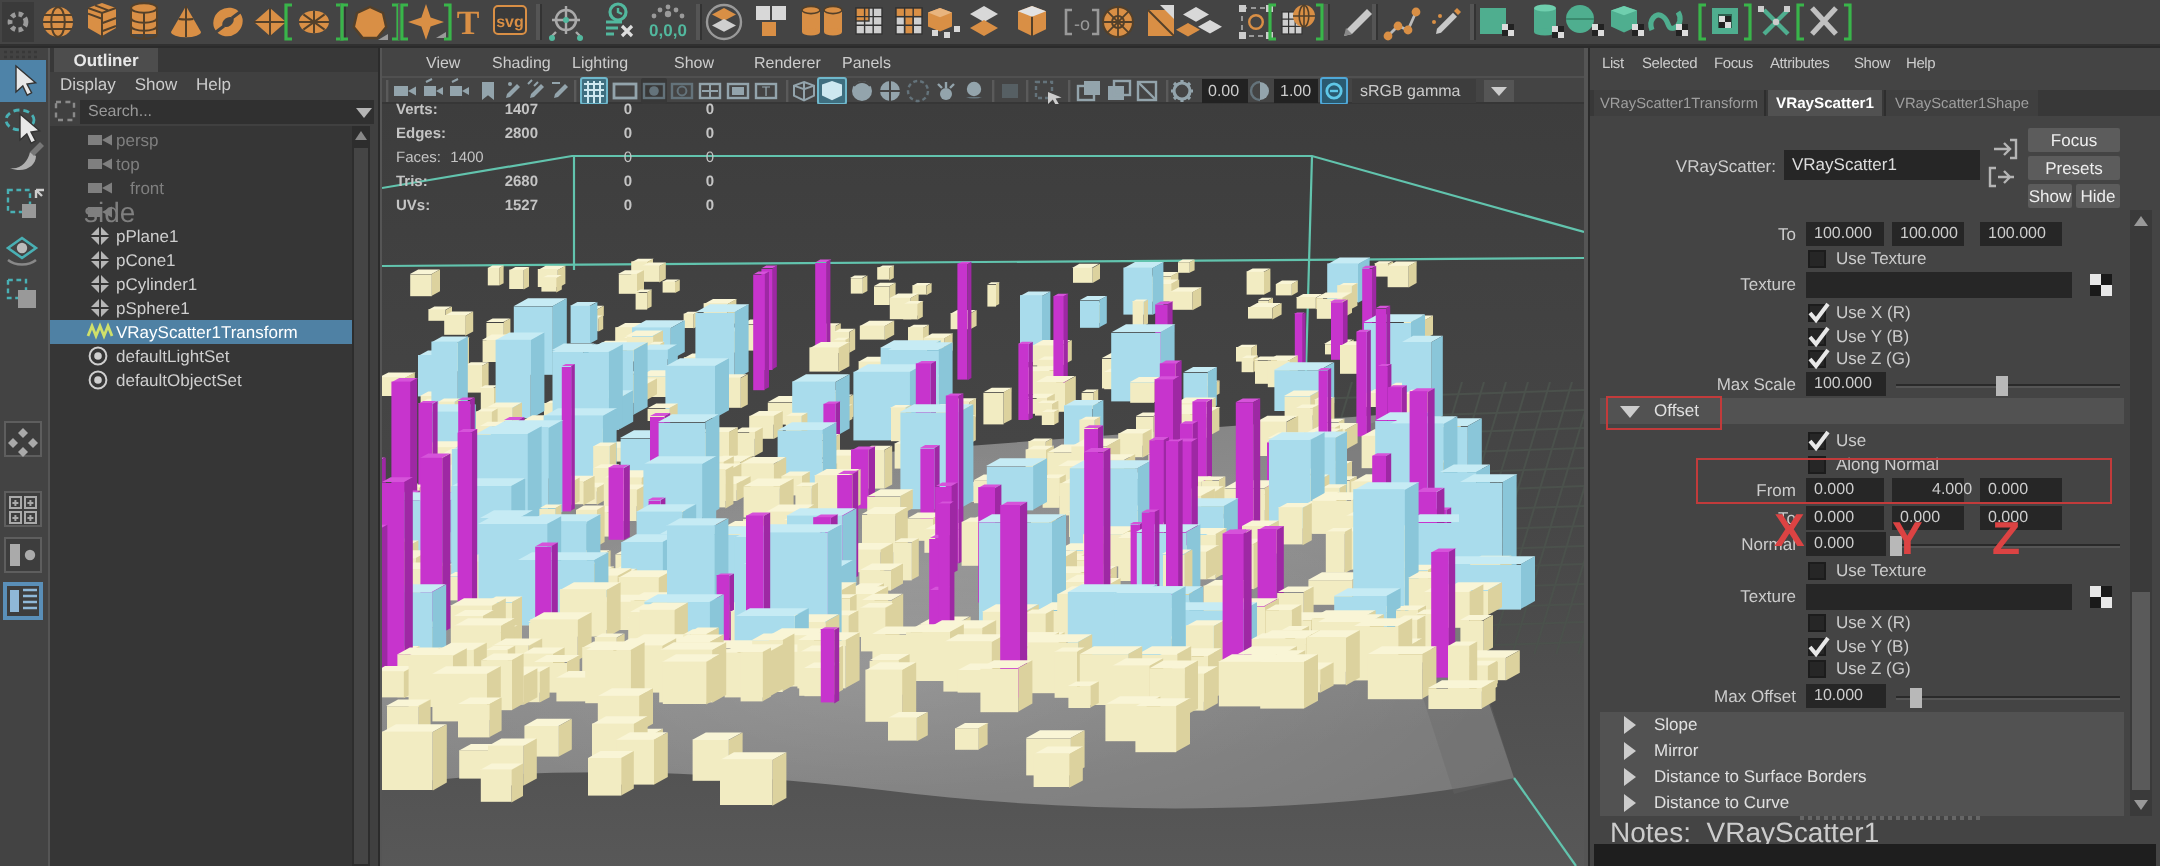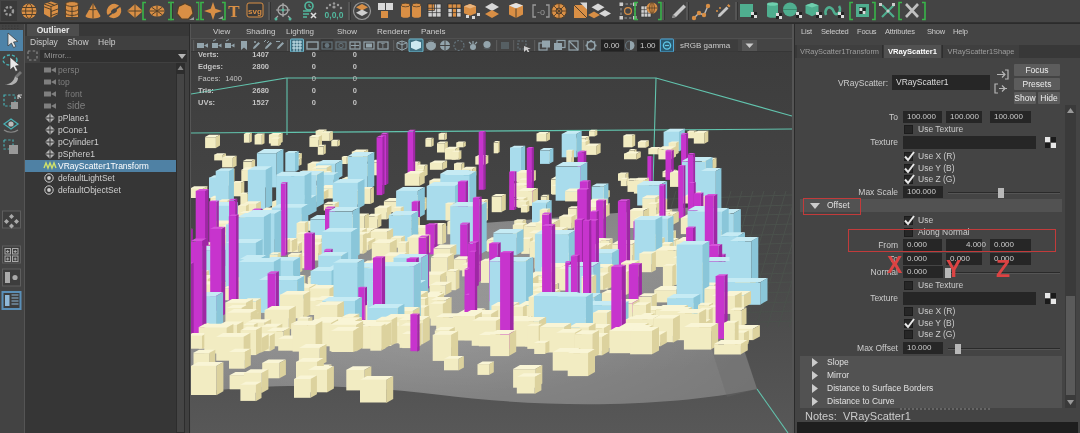--- a/index.html
+++ b/index.html
@@ -246,21 +246,21 @@
 </svg>
   </div>
 <div class="abs" style="left:25px;top:24px;width:164px;height:409px;background:#404040">
 <div class="abs" style="left:0;top:0;width:164px;height:12px;background:#383838"></div>
 <div class="abs" style="left:2px;top:0;width:52px;height:12px;background:#4d4d4d;color:#e8e8e8;font-size:8.5px;font-weight:bold;text-align:center;line-height:12px">Outliner</div>
 <div class="abs txt" style="left:5px;top:12px;height:13px;font-size:8.5px;line-height:13px">Display&nbsp;&nbsp;&nbsp;&nbsp;Show&nbsp;&nbsp;&nbsp;&nbsp;Help</div>
 <div class="abs" style="left:0;top:25px;width:164px;height:14px;background:#404040"></div>
 <svg class="abs" style="left:2px;top:26px" width="12" height="12">
       <rect x="1" y="1" width="9" height="9" fill="none" stroke="#8a8a8a" stroke-width="1.2" stroke-dasharray="2.5 2.2"></rect>
     </svg>
-<div class="abs" style="left:15px;top:26px;width:147px;height:12px;background:#303030;color:#999;font-size:8px;line-height:12px;padding-left:4px">Mirror...</div>
+<div class="abs" style="left:15px;top:26px;width:147px;height:12px;background:#303030;color:#999;font-size:8px;line-height:12px;padding-left:4px">Search...</div>
 <svg class="abs" style="left:151px;top:26px" width="12" height="12">
       <path d="M2,4 l4,5 4,-5 Z" fill="#b5b5b5"></path>
     </svg>
 <div class="abs" style="left:0;top:39px;width:151px;height:370px;background:#363636"></div>
 <div class="abs" style="left:151px;top:39px;width:9px;height:370px;background:#2d2d2d"></div>
 <svg class="abs" style="left:151px;top:39px" width="9" height="10">
       <path d="M1.5,7 l3,-4.5 3,4.5 Z" fill="#888"></path>
     </svg>
 <div class="abs" style="left:152px;top:50px;width:7px;height:358px;background:#454545"></div>
 <svg class="abs" style="left:18px;top:39.5px" width="14" height="12">
@@ -275,21 +275,21 @@
 <div class="abs" style="left:33px;top:51.5px;height:12px;line-height:12.5px;font-size:8.5px;color:#7f7f7f;white-space:nowrap">top</div>
 <svg class="abs" style="left:18px;top:63.5px" width="14" height="12">
       <rect x="1" y="3.5" width="7" height="5" fill="#7f7f7f"></rect>
       <path d="M8,6 l5,-2.8 0,5.6 Z" fill="#7f7f7f"></path>
     </svg>
 <div class="abs" style="left:40px;top:63.5px;height:12px;line-height:12.5px;font-size:8.5px;color:#7f7f7f;white-space:nowrap">front</div>
 <svg class="abs" style="left:18px;top:75.5px" width="14" height="12">
       <rect x="1" y="3.5" width="7" height="5" fill="#7f7f7f"></rect>
       <path d="M8,6 l5,-2.8 0,5.6 Z" fill="#7f7f7f"></path>
     </svg>
-<div class="abs" style="left:42px;top:75.5px;height:12px;line-height:12.5px;font-size:10px;color:#7f7f7f;white-space:nowrap">side</div>
+<div class="abs" style="left:17px;top:75.5px;height:12px;line-height:12.5px;font-size:14px;color:#7f7f7f;white-space:nowrap">side</div>
 <svg class="abs" style="left:18px;top:87.5px" width="14" height="12">
       <path d="M7,1 l5,5 -5,5 -5,-5 Z" fill="#b5b5b5"></path>
       <path d="M7,1 v10 M2,6 h10" stroke="#333" stroke-width="1"></path>
     </svg>
 <div class="abs" style="left:33px;top:87.5px;height:12px;line-height:12.5px;font-size:8.5px;color:#cfcfcf;white-space:nowrap">pPlane1</div>
 <svg class="abs" style="left:18px;top:99.5px" width="14" height="12">
       <path d="M7,1 l5,5 -5,5 -5,-5 Z" fill="#b5b5b5"></path>
       <path d="M7,1 v10 M2,6 h10" stroke="#333" stroke-width="1"></path>
     </svg>
 <div class="abs" style="left:33px;top:99.5px;height:12px;line-height:12.5px;font-size:8.5px;color:#cfcfcf;white-space:nowrap">pCone1</div>
@@ -4219,17 +4219,17 @@
 <svg class="abs" style="left:13px;top:371px" width="14" height="13">
       <path d="M4,2 l6,4.5 -6,4.5 Z" fill="#ccc"></path>
     </svg>
 <div class="abs" style="left:32px;top:371px;height:13px;color:#e0e0e0;font-size:8.5px;line-height:13px;white-space:nowrap">Distance to Curve</div>
 <div class="abs" style="left:8px;top:174px;width:58px;height:17px;border:1.5px solid #c23b3b"></div>
 <div class="abs" style="left:53px;top:205px;width:208px;height:23px;border:1.5px solid #c23b3b"></div>
 <div class="abs" style="left:92px;top:228px;font-size:23px;font-weight:bold;color:#dc4343">X</div>
 <div class="abs" style="left:151px;top:232px;font-size:23px;font-weight:bold;color:#dc4343">Y</div>
 <div class="abs" style="left:201px;top:232px;font-size:23px;font-weight:bold;color:#dc4343">Z</div>
 <div class="abs" style="left:105px;top:384px;width:90px;height:3px;border-top:2px dotted #666"></div>
-<div class="abs" style="left:10px;top:386px;height:12px;color:#ccc;font-size:11px;line-height:12px">Notes:&nbsp; VRayScatter1</div>
+<div class="abs" style="left:10px;top:386px;height:12px;color:#ccc;font-size:14px;line-height:12px">Notes:&nbsp; VRayScatter1</div>
 <div class="abs" style="left:2px;top:398px;width:281px;height:11px;background:#1e1e1e"></div>
 </div>
 <div class="abs" style="left:23.5px;top:24px;width:1.5px;height:409px;background:#555555"></div>
 <div class="abs" style="left:189.5px;top:24px;width:1.5px;height:409px;background:#555555"></div>
 <div class="abs" style="left:792.3px;top:24px;width:1.5px;height:409px;background:#555555"></div>
 </body></html>

